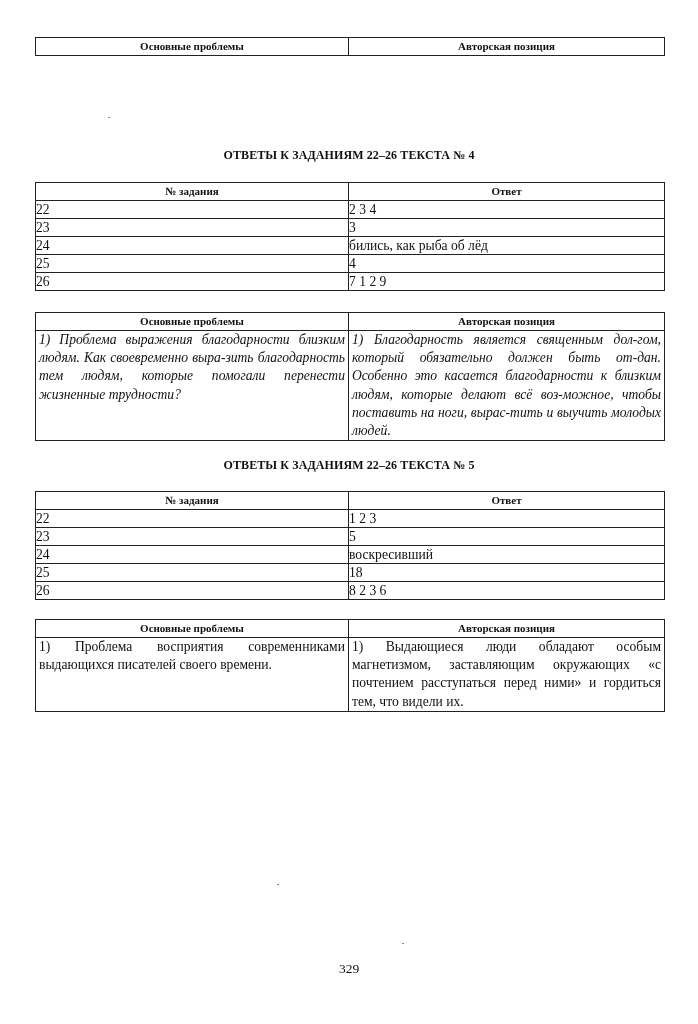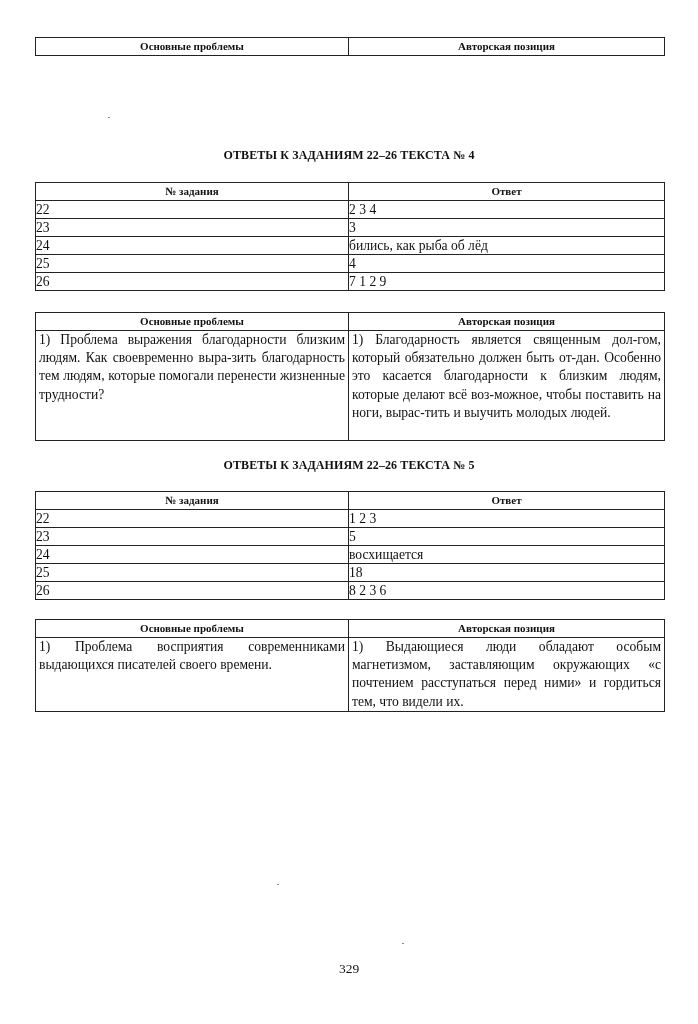--- a/index.html
+++ b/index.html
@@ -90,21 +90,21 @@
 <table class="tbl" style="top:312px;">
   <colgroup>
       <col class="c1">
       <col class="c2">
     </colgroup>
   <tbody>
       <tr>
     <th>Основные проблемы</th>
     <th>Авторская позиция</th>
   </tr>
-  <tr style="height:110px;">
+  <tr style="height:110px;font-style:italic;">
     <td class="just">1) Проблема выражения благодарности близким людям. Как своевременно выра-зить благодарность тем людям, которые помогали перенести жизненные трудности?</td>
     <td class="just">1) Благодарность является священным дол-гом, который обязательно должен быть от-дан. Особенно это касается благодарности к близким людям, которые делают всё воз-можное, чтобы поставить на ноги, вырас-тить и выучить молодых людей.</td>
   </tr>
 </tbody>
   </table>
 
 <div class="heading" style="top:458px;">ОТВЕТЫ К ЗАДАНИЯМ 22–26 ТЕКСТА № 5</div>
 
 <table class="tbl ans" style="top:491px;">
   <colgroup>
@@ -119,21 +119,21 @@
   <tr>
     <td>22</td>
     <td>1 2 3</td>
   </tr>
   <tr>
     <td>23</td>
     <td>5</td>
   </tr>
   <tr>
     <td>24</td>
-    <td>восхищается</td>
+    <td>воскресивший</td>
   </tr>
   <tr>
     <td>25</td>
     <td>18</td>
   </tr>
   <tr>
     <td>26</td>
     <td>8 2 3 6</td>
   </tr>
 </tbody>

